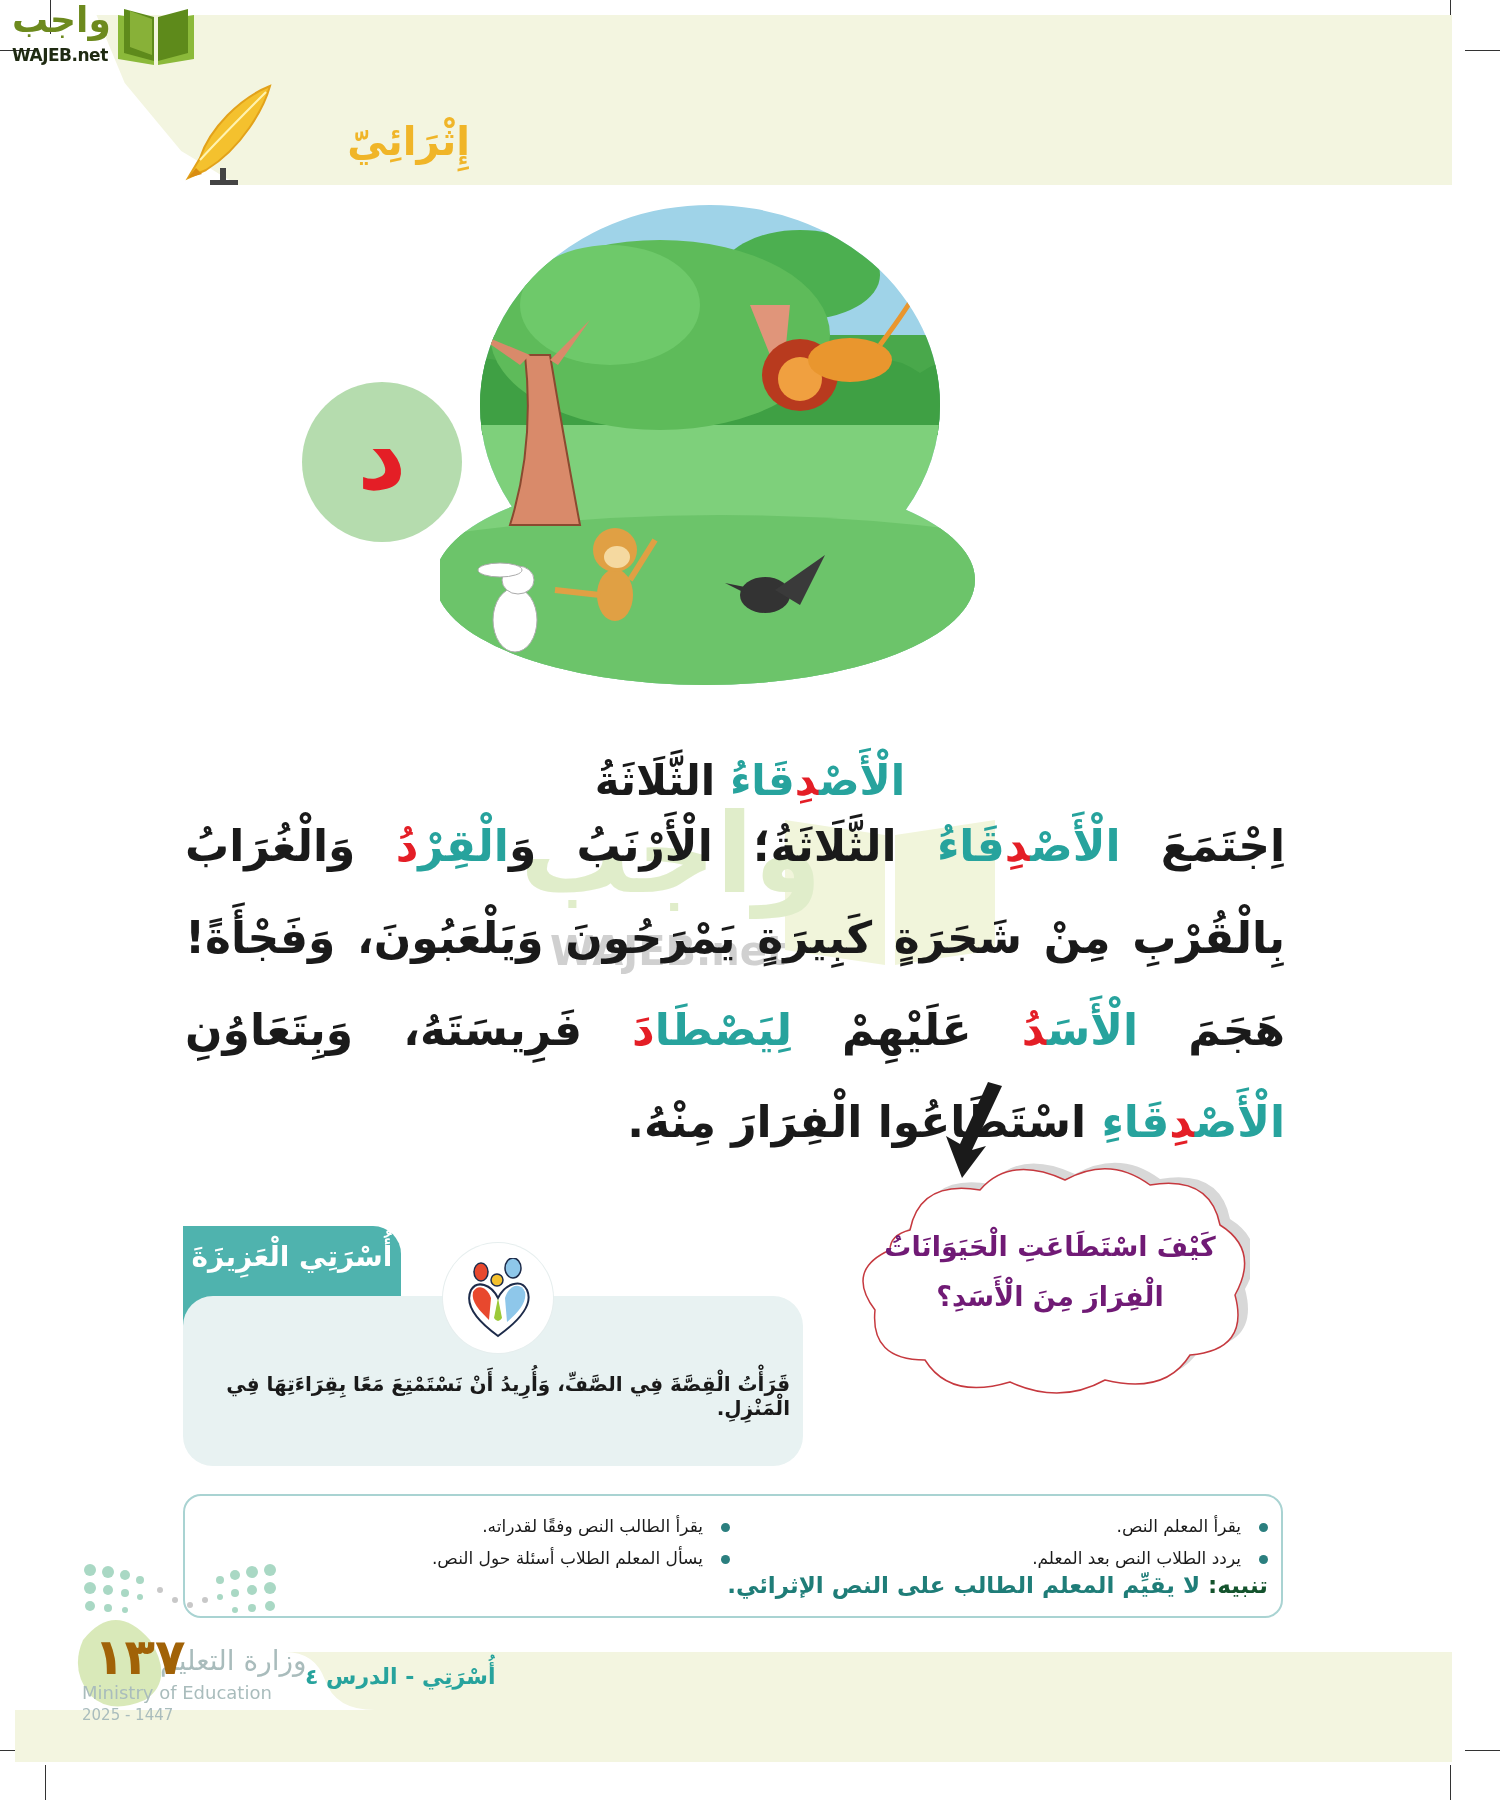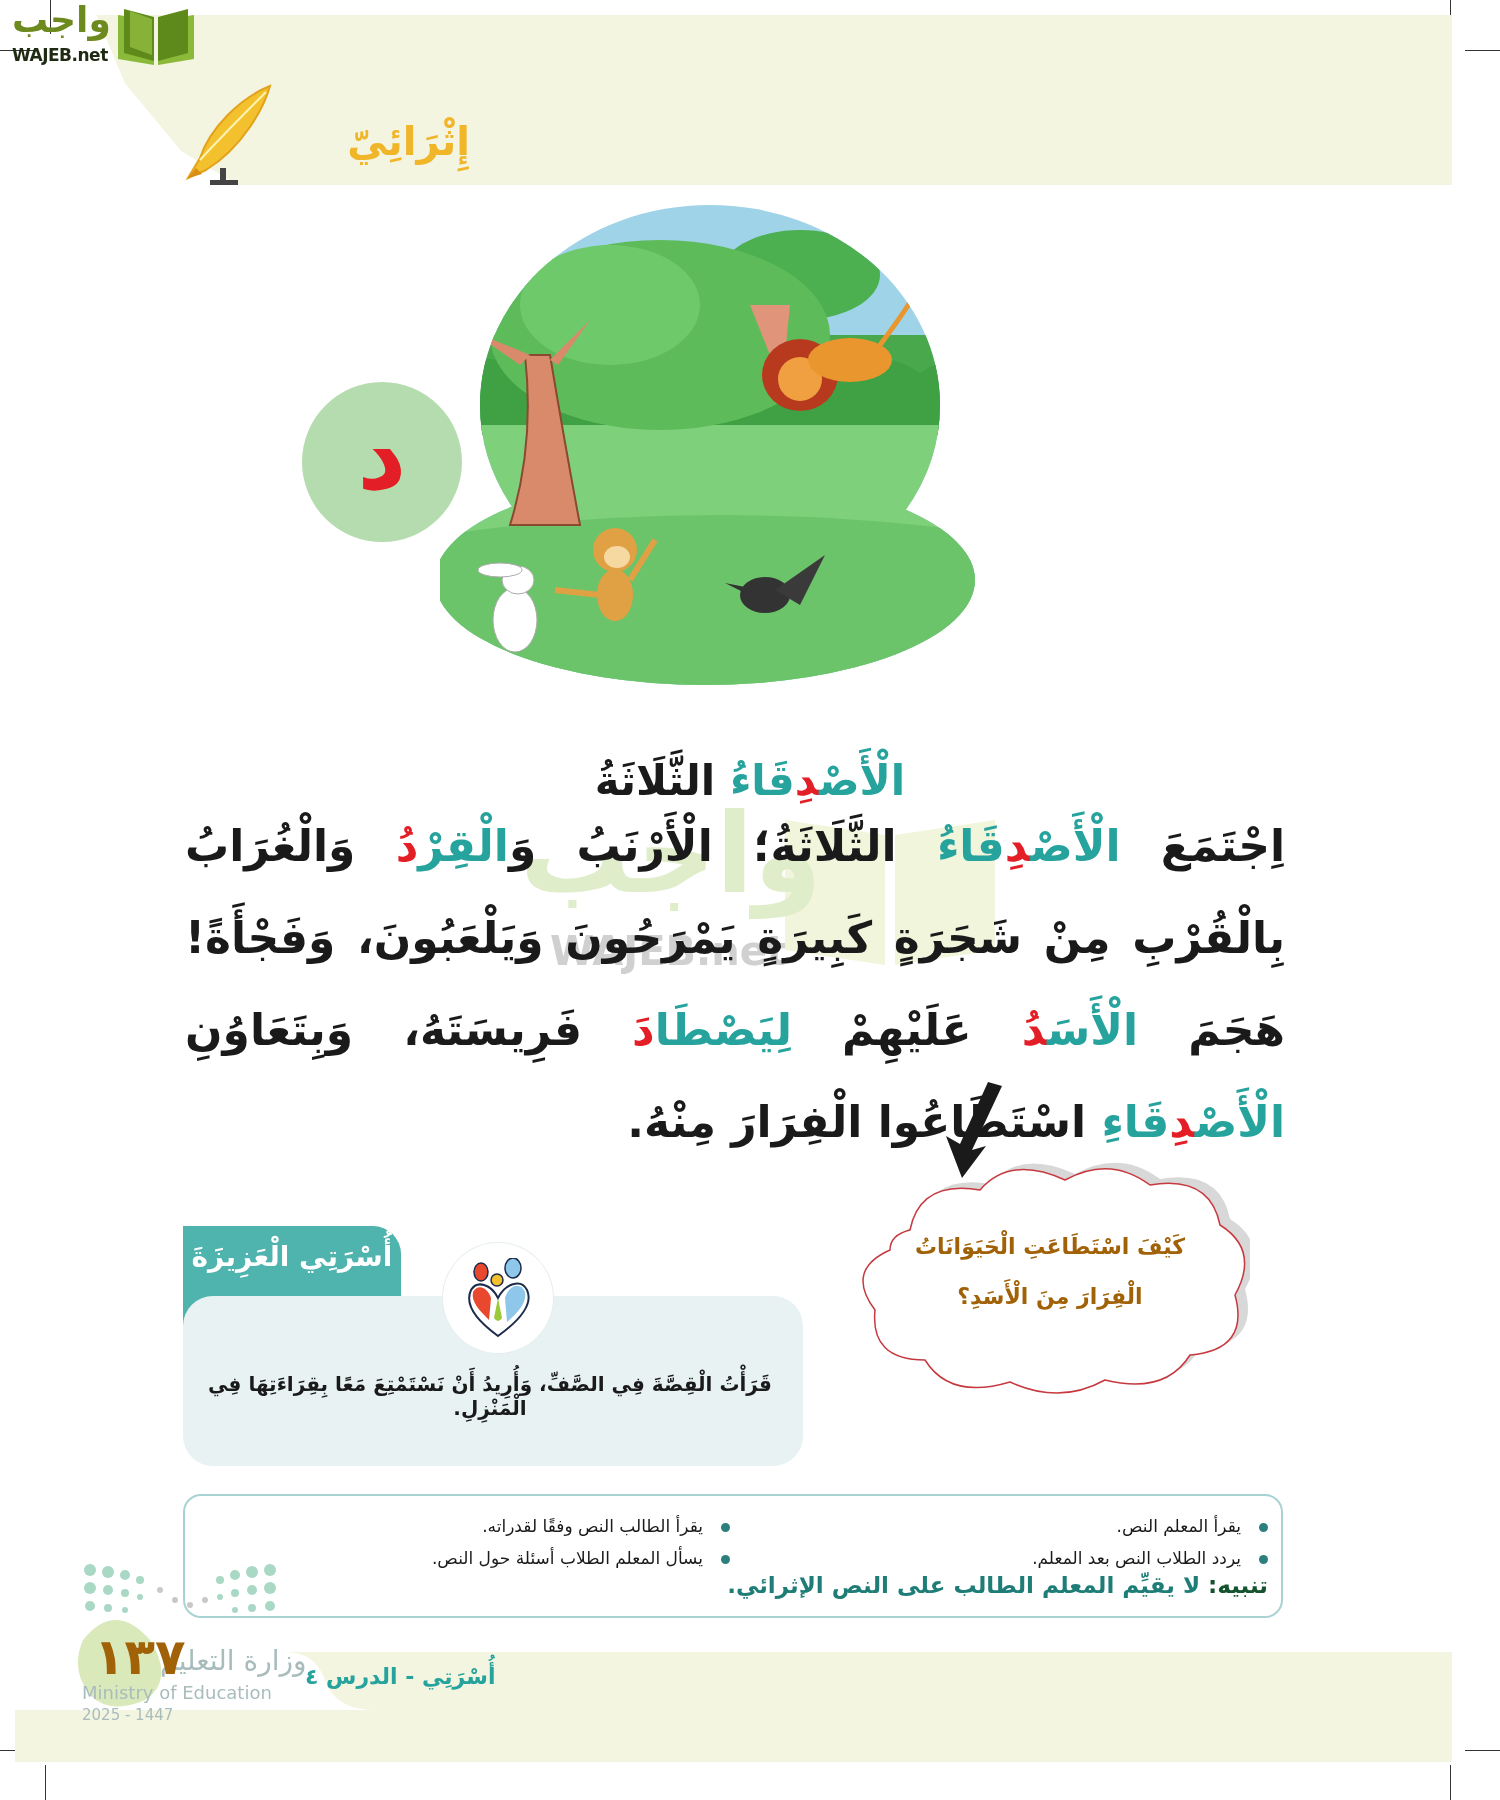--- a/index.html
+++ b/index.html
@@ -58,21 +58,21 @@
   .wm-en { position: absolute; left: 40px; top: 128px; font-size: 40px; font-weight: bold; color: #aaaaaa; }
   .wm-book { position: absolute; left: 265px; top: 0; width: 230px; height: 165px; }
 
   
   .arrow { left: 940px; top: 1080px; width: 70px; height: 100px; }
 
   
   .cloud { left: 850px; top: 1160px; width: 400px; height: 240px; }
   .cloud-text {
     left: 870px; width: 360px; top: 1222px; direction: rtl; text-align: center;
-    font-size: 22px; font-weight: bold; color: #a16207; line-height: 50px;
+    font-size: 27px; font-weight: bold; color: #701a75; line-height: 50px;
   }
 
   
   .family-tab {
     left: 183px; top: 1226px; width: 218px; height: 110px;
     background: #4fb3ae; border-top-right-radius: 28px;
   }
   .family-tab-label {
     left: 183px; width: 218px; top: 1240px; text-align: center; direction: rtl;
     font-size: 28px; font-weight: bold; color: #fff;
@@ -80,21 +80,21 @@
   .family-box {
     left: 183px; top: 1296px; width: 620px; height: 170px;
     background: #e8f2f2; border-radius: 30px;
   }
   .family-icon {
     left: 443px; top: 1243px; width: 110px; height: 110px; border-radius: 50%;
     background: #fff; display: flex; align-items: center; justify-content: center;
     box-shadow: 0 0 0 1px #e6eeee;
   }
   .family-text {
-    left: 190px; width: 600px; top: 1372px; direction: rtl; text-align: center;
+    left: 190px; width: 600px; top: 1372px; direction: rtl; text-align: right;
     font-size: 20px; color: #1a1a1a; font-weight: bold;
   }
 
   
   .notes {
     left: 183px; top: 1494px; width: 1100px; height: 124px;
     border: 2px solid #a9d3d2; border-radius: 18px;
   }
   .notes-col-right { right: 232px; top: 1510px; direction: rtl; font-size: 17px; color: #1a1a1a; line-height: 32px; margin-left: 32px; }
   .notes-col-left { right: 770px; top: 1510px; direction: rtl; font-size: 17px; color: #1a1a1a; line-height: 32px; }

